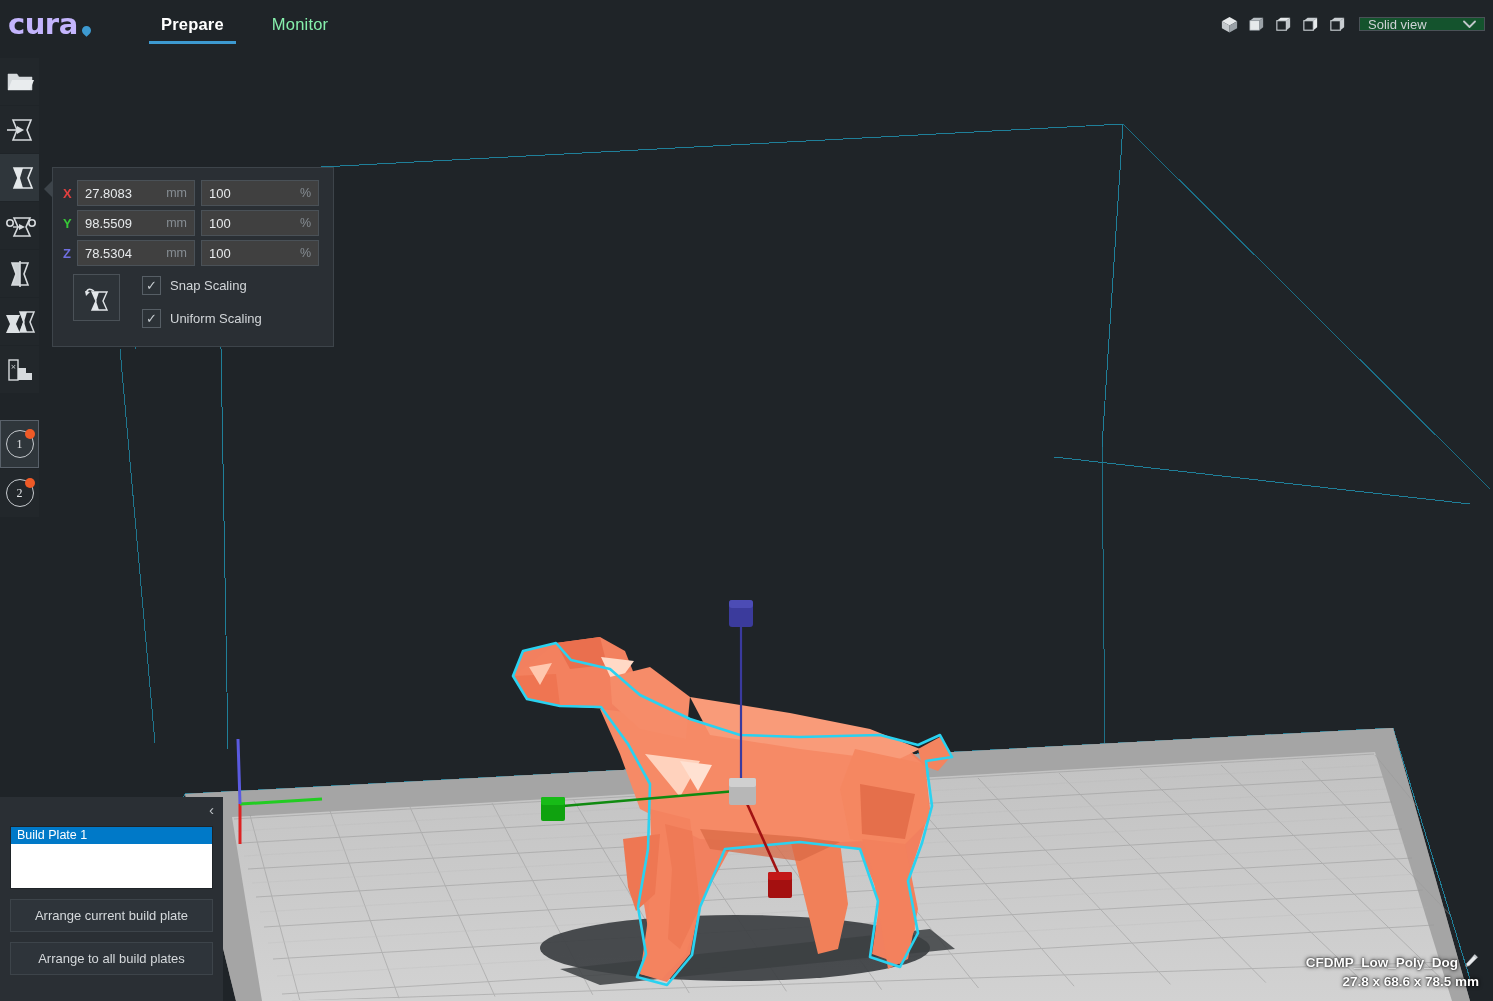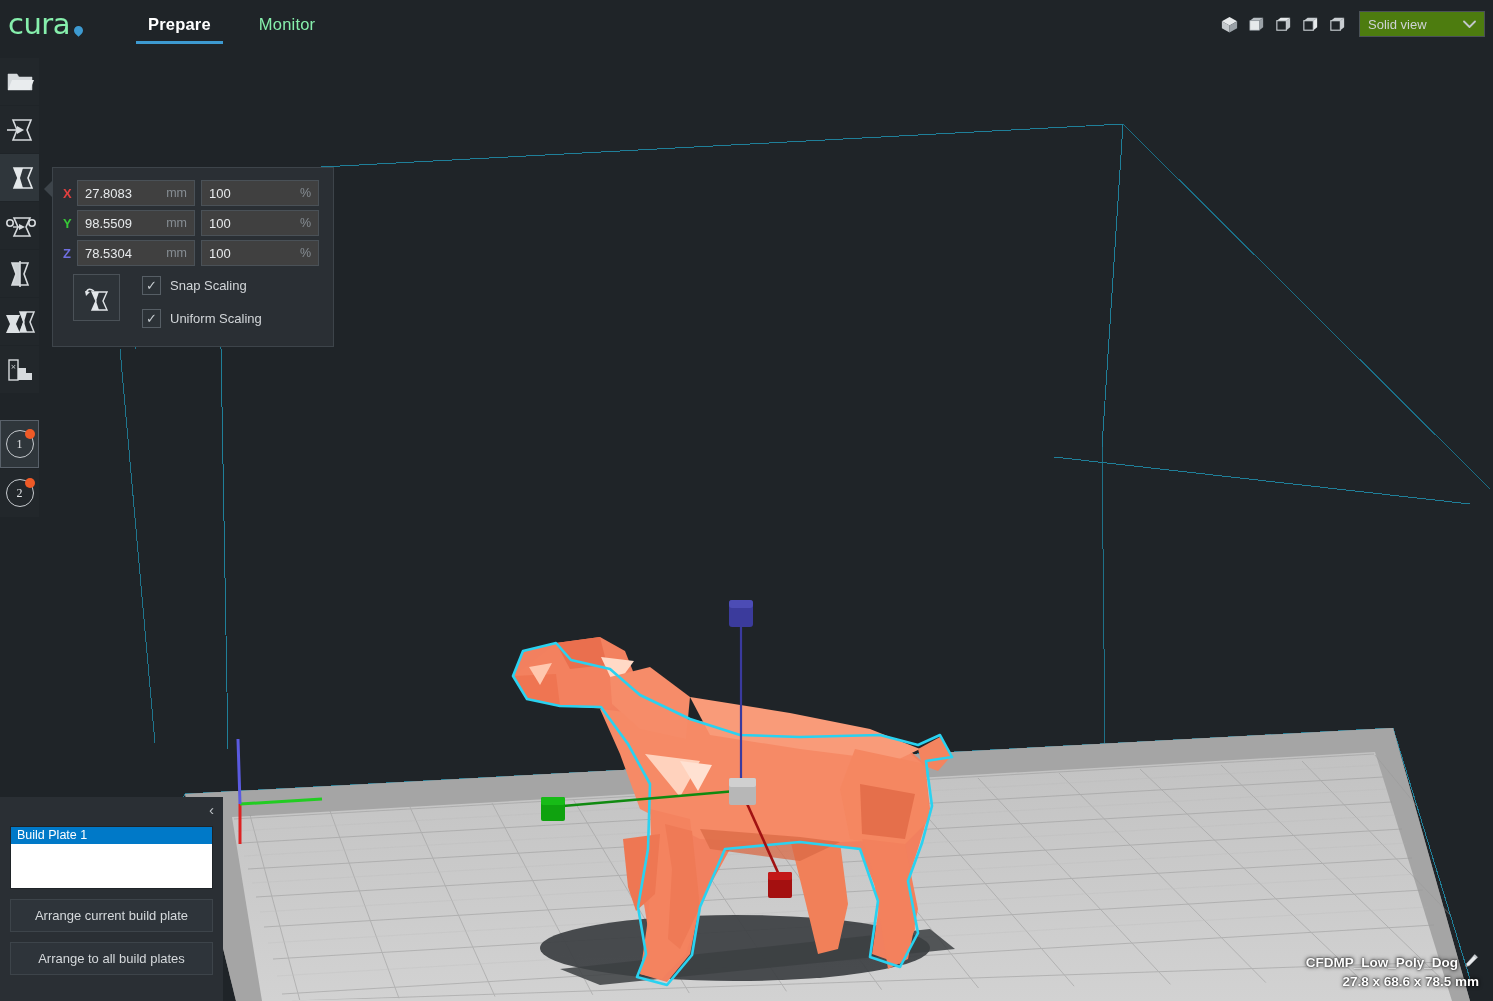--- a/index.html
+++ b/index.html
@@ -23,31 +23,31 @@
     background: #1f2428;
     display: flex; align-items: flex-start;
     z-index: 40;
   }
   .logo {
     position: absolute; left: 8px; top: 8px;
     width: 110px; height: 32px;
     display: flex; align-items: center;
   }
   .logo-text {
-    font-size: 29px; font-weight: 400; color: #86efac;
+    font-size: 29px; font-weight: 700; color: #c4b5fd;
     letter-spacing: -0.5px; line-height: 1;
     font-family: "DejaVu Sans", sans-serif;
   }
   .logo-dot {
     width: 9px; height: 9px; border-radius: 50% 50% 50% 0;
     background: #3d9ad1; margin-left: 4px; margin-top: 12px;
     transform: rotate(-45deg);
   }
 
-  .stagebar { position:absolute; left: 124px; top: 0; height: 49px; display: flex; }
+  .stagebar { position:absolute; left: 137px; top: 0; height: 49px; display: flex; }
   .stage-tab {
     position: relative; height: 49px; padding: 0 24px;
     display: flex; align-items: center; justify-content: center;
     font-size: 16.5px; letter-spacing: .2px;
     color: #86efac; background: transparent; cursor: pointer;
   }
   .stage-tab.active { color: #ffffff; font-weight: bold; }
   .stage-tab.active::after {
     content: ""; position: absolute; left: 12px; right: 12px; bottom: 5px;
     height: 3px; background: #3d9ad1;
@@ -58,23 +58,23 @@
     display: flex; align-items: center; gap: 0px;
   }
   .cube-btn {
     width: 26px; height: 30px; display: flex;
     align-items: center; justify-content: center;
     cursor: pointer; margin-right: 1px;
   }
   .cube-btn svg { display:block; }
   .viewmode {
     margin-left: 8px;
-    width: 126px; height: 26px;
+    width: 126px; height: 14px;
     border: 1px solid #4a5157;
-    background: #4d7c0f;
+    background: #14532d;
     display: flex; align-items: center;
     padding: 0 8px; cursor: pointer;
   }
   .viewmode .vm-label {
     flex: 1; font-size: 13px; color: #cfd3d6;
   }
   .viewmode .chev { color:#c2c7cb; font-size: 13px; line-height:1; }
 
   
   .toolbar {

